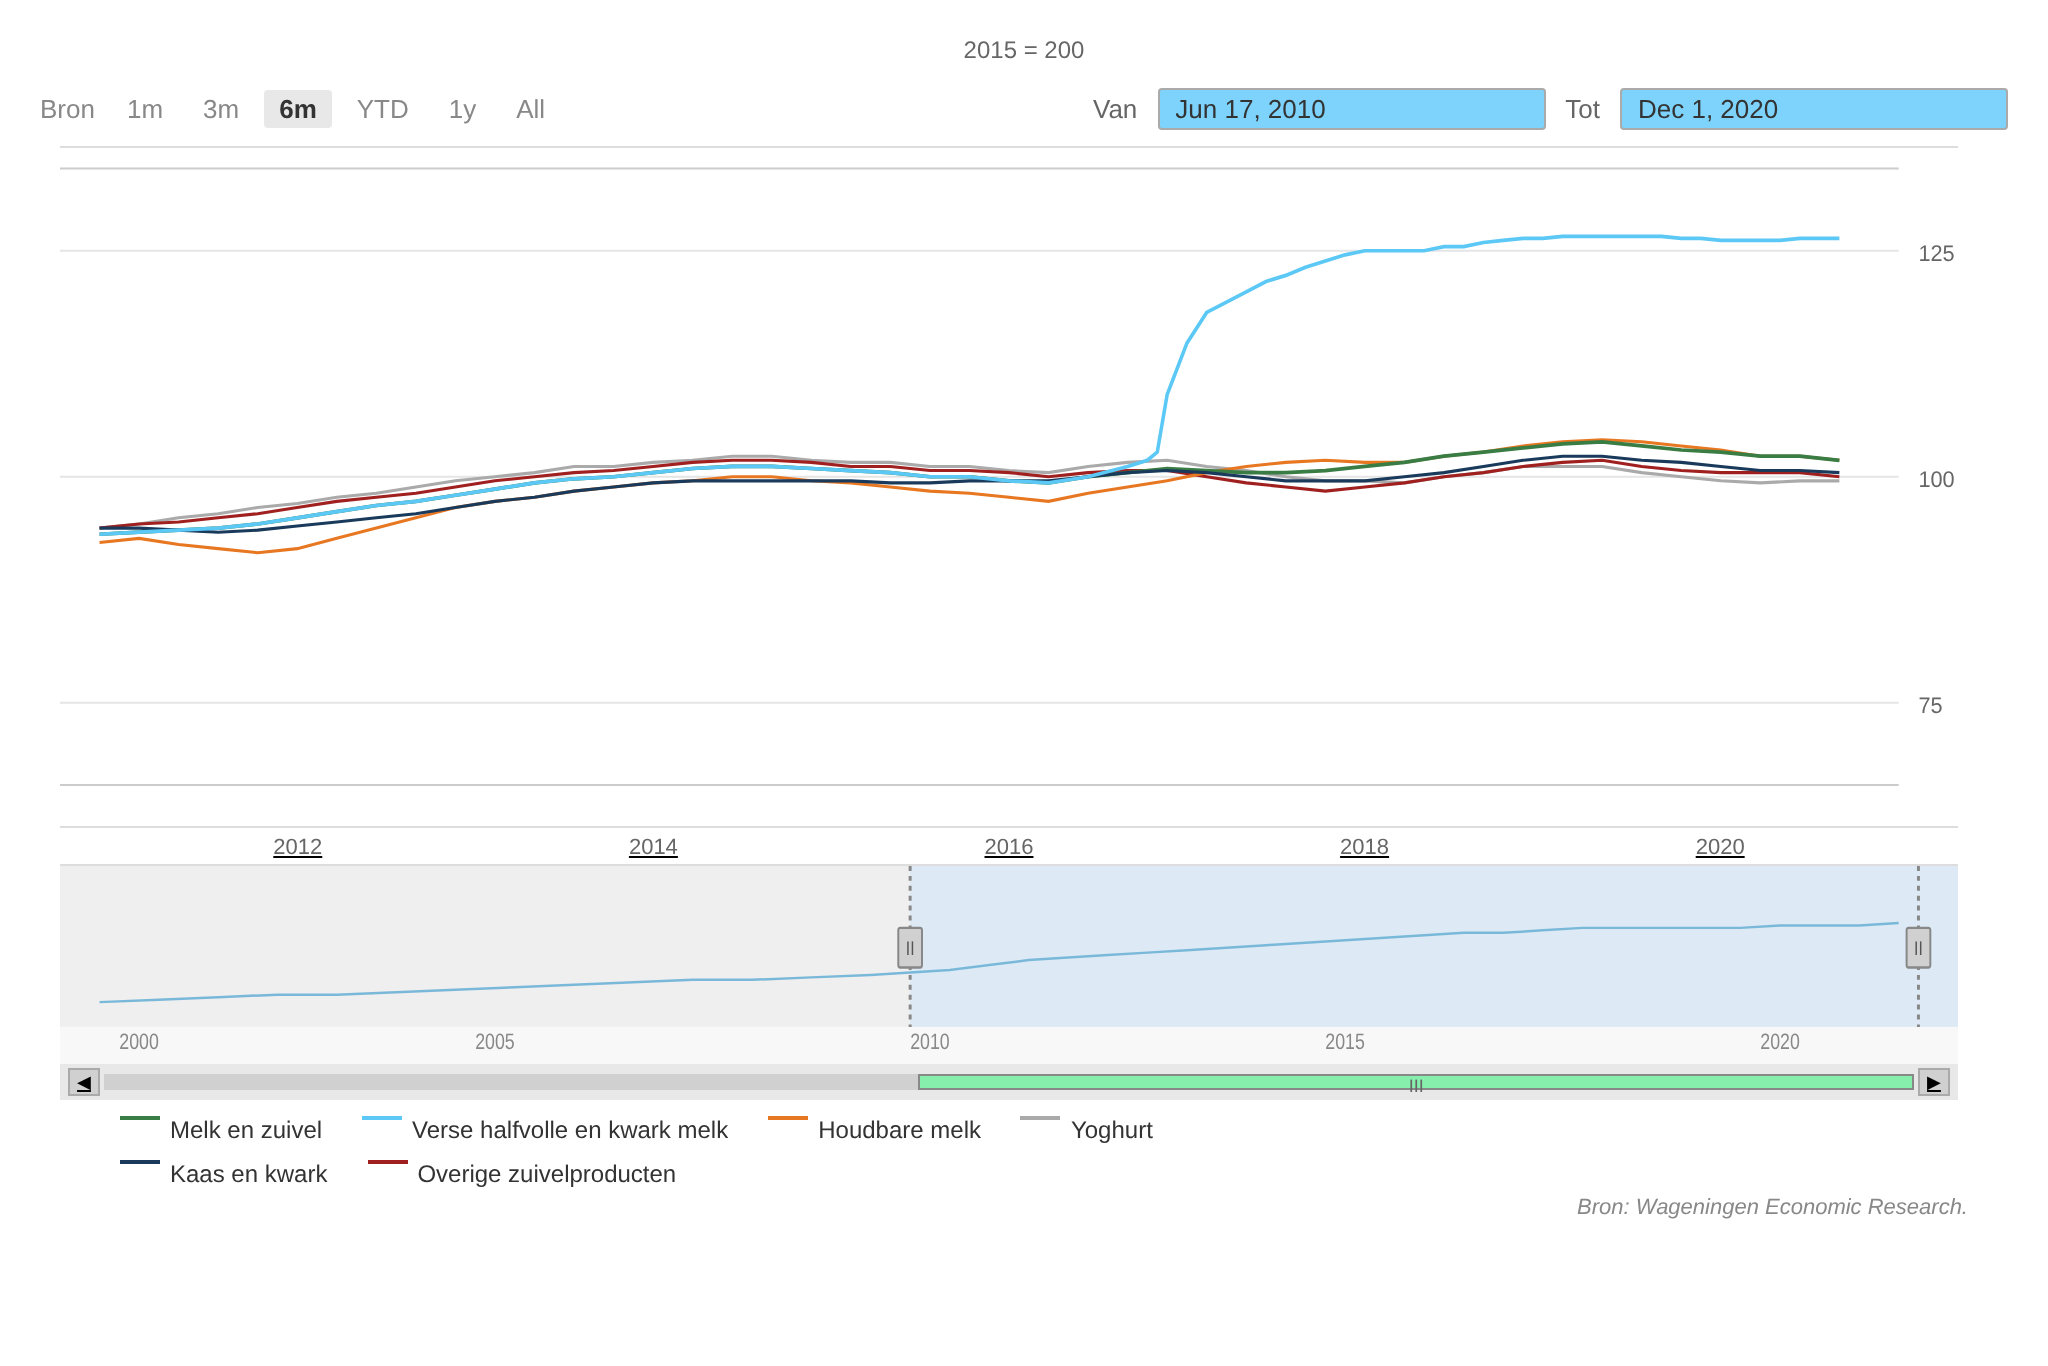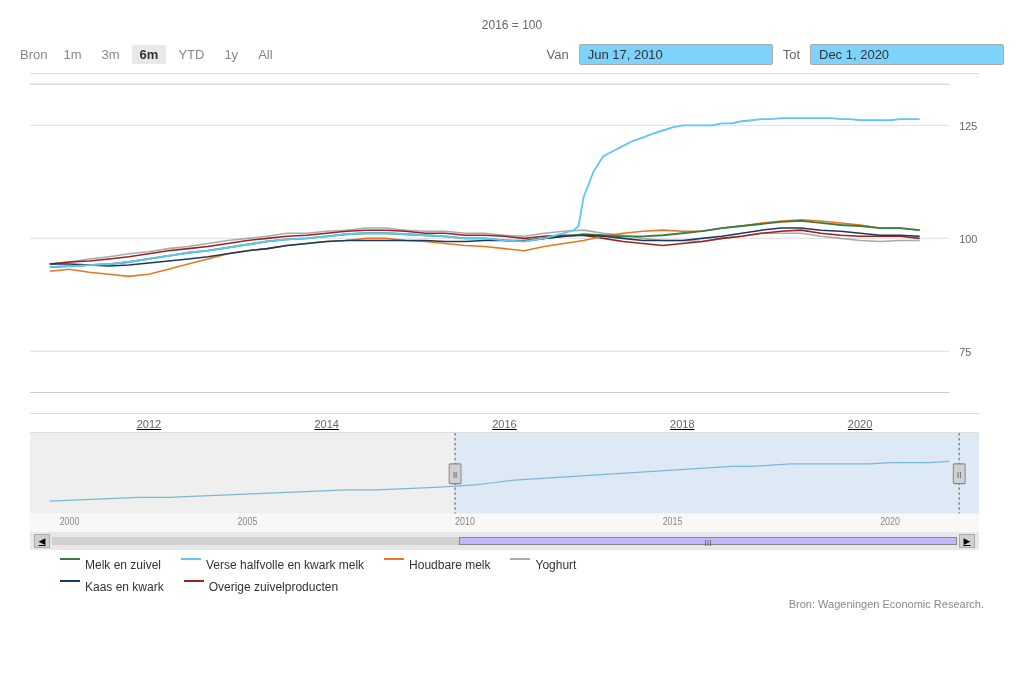--- a/index.html
+++ b/index.html
@@ -127,21 +127,21 @@
       margin: 0 2px;
       position: relative;
       display: flex;
       align-items: center;
     }
     .nav-scroll-thumb {
       position: absolute;
       left: 45%;
       width: 55%;
       height: 8px;
-      background: #c4b5fd;
+      background: #86efac;
       border: 1px solid #888;
     }
     .nav-drag-handle-label {
       font-size: 9px;
       color: #666;
       text-align: center;
     }
     .legend-area {
       display: flex;
       flex-wrap: wrap;
@@ -165,36 +165,37 @@
       width: 20px;
       height: 2px;
       display: inline-block;
     }
     .source-text {
       text-align: right;
       font-size: 11px;
       color: #888;
       padding-right: 20px;
       padding-bottom: 4px;
+      font-style: italic;
     }
     .gridline {
       stroke: #e5e5e5;
       stroke-width: 1;
     }
     .gridline-border {
       stroke: #ccc;
       stroke-width: 1;
     }
   </style>
 </head>
 <body>
 
 <div class="chart-container">
 
-  <div class="chart-subtitle">2016 = 100</div>
+  <div class="chart-subtitle">2015 = 200</div>
 
   <div class="controls-row">
     <span class="zoom-label">Bron</span>
     <button class="zoom-btn">1m</button>
     <button class="zoom-btn">3m</button>
     <button class="zoom-btn active">6m</button>
     <button class="zoom-btn">YTD</button>
     <button class="zoom-btn">1y</button>
     <button class="zoom-btn">All</button>
     <div class="date-separator"></div>

